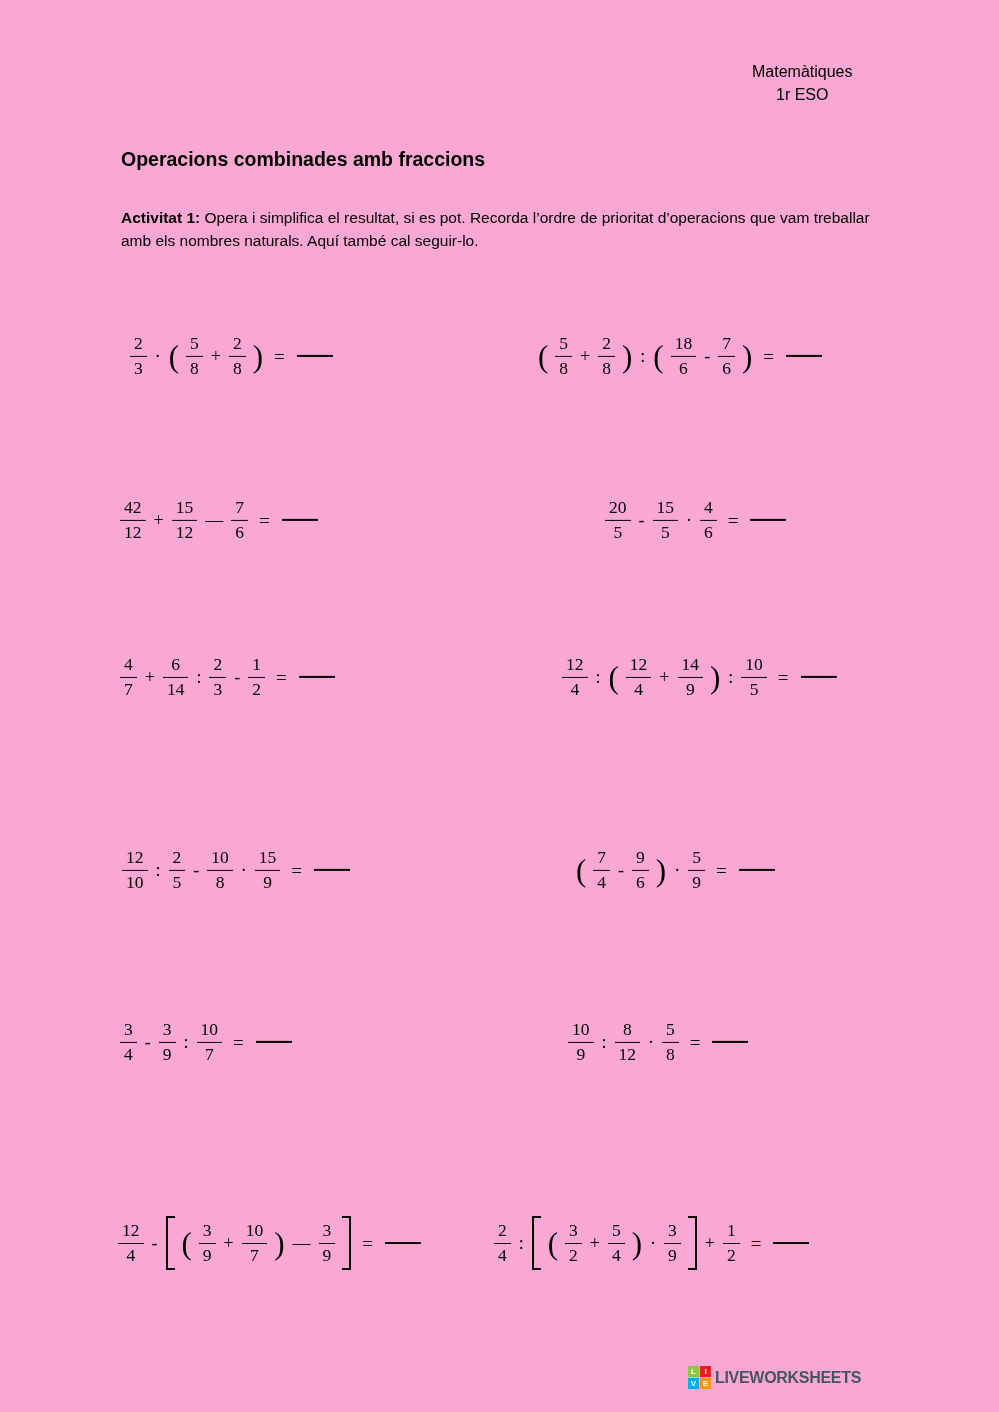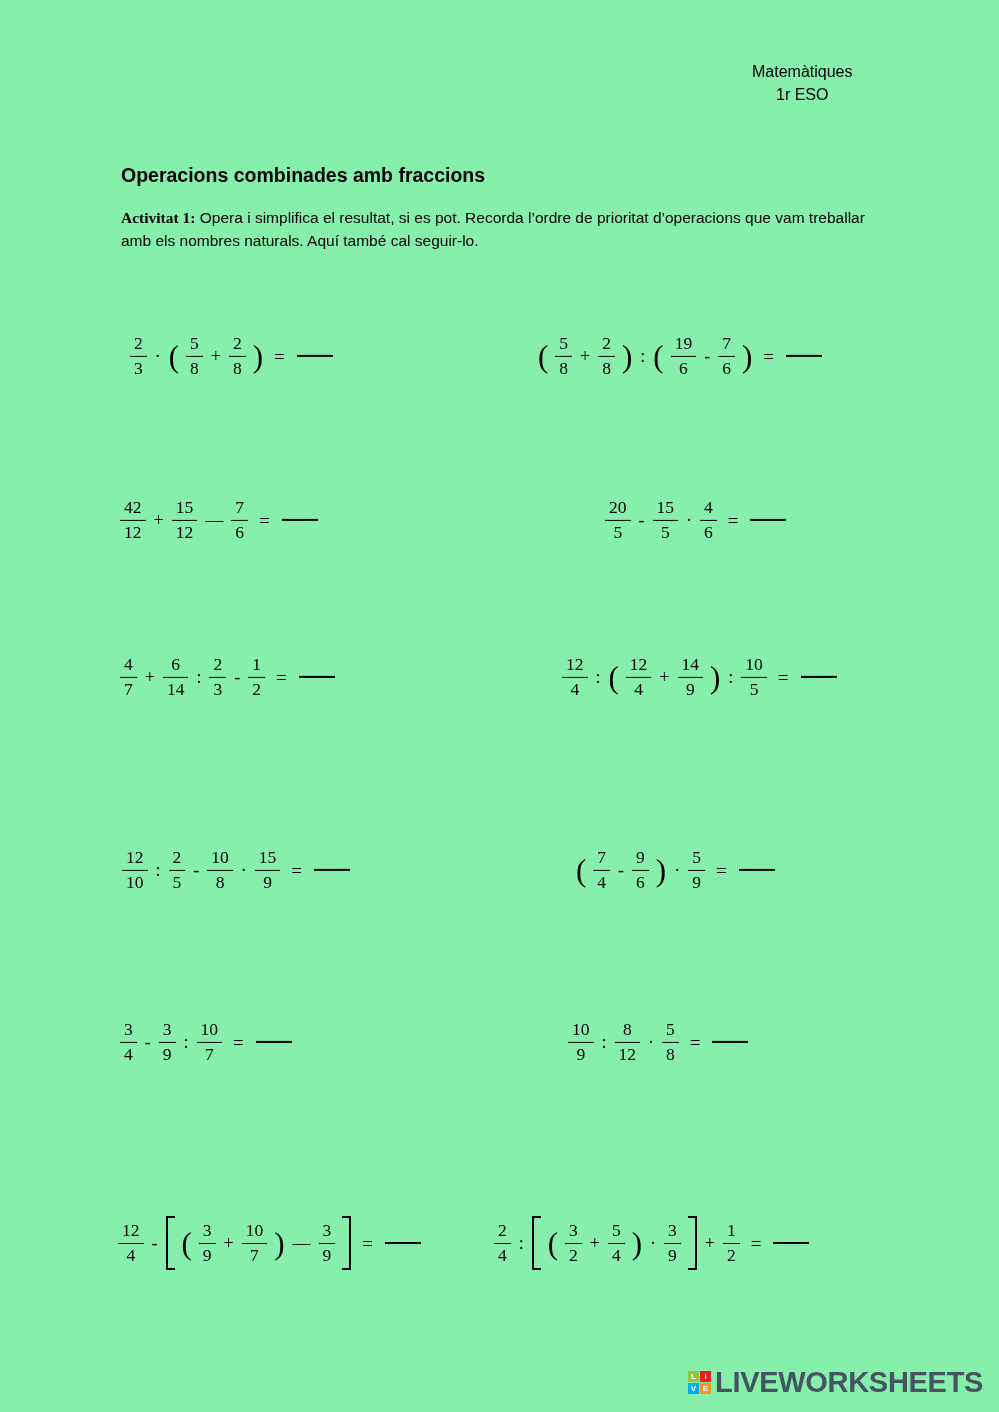--- a/index.html
+++ b/index.html
@@ -1,33 +1,33 @@
 <!DOCTYPE html>
 <html lang="ca"><head>
 <meta charset="utf-8">
 <style>
   * { margin:0; padding:0; box-sizing:border-box; }
   html,body { background:#fff; }
   .sheet {
-    position:relative; width:999px; height:1412px; background:#86efac;
+    position:relative; width:999px; height:1412px; background:#f9a8d4;
     font-family:"Liberation Sans", sans-serif; color:#000; overflow:hidden;
   }
   .course-header {
     position:absolute; top:60px; left:752px; text-align:center;
     font-size:16px; line-height:23px; color:#000;
   }
   .page-title {
-    position:absolute; top:164px; left:121px;
+    position:absolute; top:148px; left:121px;
     font-size:19.5px; font-weight:bold;
   }
   .activity {
     position:absolute; top:206px; left:121px; width:772px;
     font-size:15.5px; line-height:23px;
   }
-  .activity b { font-weight:bold;font-family:Liberation Serif, serif; }
+  .activity b { font-weight:bold; }
 
   
   .ex {
     position:absolute; display:flex; align-items:center; gap:7px;
     transform:translateY(-50%); white-space:nowrap;
   }
   .frac {
     display:inline-flex; flex-direction:column; text-align:center;
     font-family:"Liberation Serif", serif; font-size:17.5px; line-height:1.12;
   }
@@ -65,21 +65,21 @@
   }
   .logo-grid {
     display:grid; grid-template-columns:11px 11px; grid-template-rows:11px 11px;
     gap:1px;
   }
   .logo-cell {
     display:flex; align-items:center; justify-content:center;
     color:#fff; font-size:8px; font-weight:bold; line-height:1;
   }
   .brand {
-    font-size:29px; font-weight:bold; letter-spacing:-0.3px;
+    font-size:16px; font-weight:bold; letter-spacing:-0.3px;
   }
 </style>
 </head>
 <body>
 
 <div class="sheet">
 
   <div class="course-header">
     <div>Matemàtiques</div>
     <div>1r ESO</div>
@@ -117,21 +117,21 @@
       </span>
       <span class="op">+</span>
       <span class="frac">
         <span class="num">2</span>
         <span class="den">8</span>
       </span>
       <span class="paren">)</span>
       <span class="op">:</span>
       <span class="paren">(</span>
       <span class="frac">
-        <span class="num">19</span>
+        <span class="num">18</span>
         <span class="den">6</span>
       </span>
       <span class="op">-</span>
       <span class="frac">
         <span class="num">7</span>
         <span class="den">6</span>
       </span>
       <span class="paren">)</span>
       <span class="op eq">=</span>
       <span class="blank"></span>

